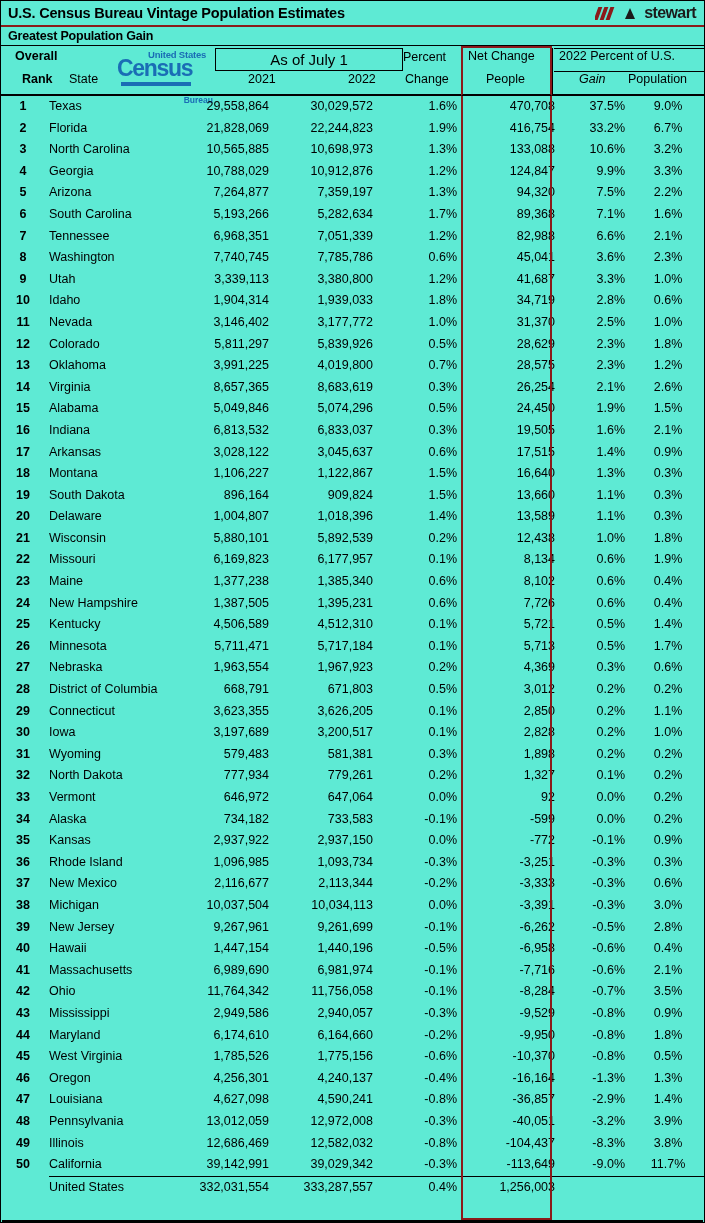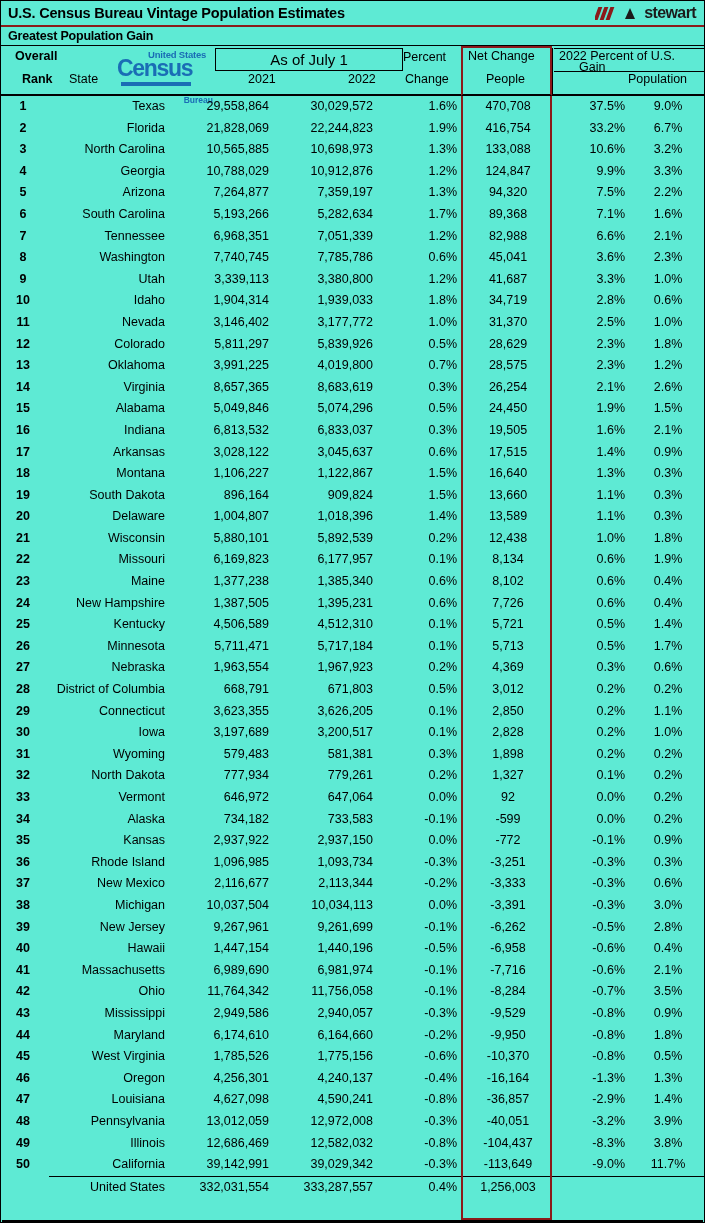--- a/index.html
+++ b/index.html
@@ -199,25 +199,25 @@
     font-size: 12.5px;
   }
   table.data td {
     height: 21.6px;
     padding: 0 4px 0 0;
     white-space: nowrap;
     vertical-align: middle;
     line-height: 21.6px;
   }
   td.c-rank   { width: 48px;  text-align: center; font-weight: bold; padding-right: 0; }
-  td.c-state  { width: 120px; text-align: right; padding-left: 18px; }
+  td.c-state  { width: 120px; text-align: left; padding-left: 18px; }
   td.c-y2021  { width: 104px; text-align: right; padding-right: 6px; }
   td.c-y2022  { width: 104px; text-align: right; padding-right: 10px; }
   td.c-pct    { width: 84px;  text-align: right; padding-right: 6px; }
-  td.c-net    { width: 98px;  text-align: center; padding-right: 9px; }
+  td.c-net    { width: 98px;  text-align: right; padding-right: 9px; }
   td.c-gain   { width: 70px;  text-align: right; padding-right: 14px; }
   td.c-pop    { width: 82px;  text-align: center; padding-right: 10px; }
 
   tr.total-row td { border-top: 1px solid #000; }
   tr.total-row td.c-rank { border-top: none; }
   tr.total-row td.c-state { font-weight: normal; }
   .footer-rule {
     position: absolute;
     left: 1px; right: 1px; bottom: 0;
     height: 2px;
@@ -266,21 +266,21 @@
     <div class="hdr-cell" style="left:402px; top:4px;">Percent</div>
     <div class="hdr-cell" style="left:404px; top:26px;">Change</div>
 
     <div class="hdr-cell" style="left:467px; top:3px;">Net Change</div>
     <div class="hdr-cell" style="left:485px; top:26px;">People</div>
 
     <div class="hdr-us-top"></div>
     <div class="hdr-divider"></div>
     <div class="hdr-cell" style="left:558px; top:3px;">2022 Percent of U.S.</div>
     <div class="hdr-us-underline"></div>
-    <div class="hdr-cell" style="left:578px; top:14px;">Gain</div>
+    <div class="hdr-cell" style="left:578px; top:26px;font-style:italic;">Gain</div>
     <div class="hdr-cell" style="left:627px; top:26px;">Population</div>
 
     <div class="netbox-top"></div>
   </div>
 
   <div class="tbl-wrap">
     <table class="data">
       <tbody id="tbody">
           <tr>
             <td class="c-rank">1</td>

